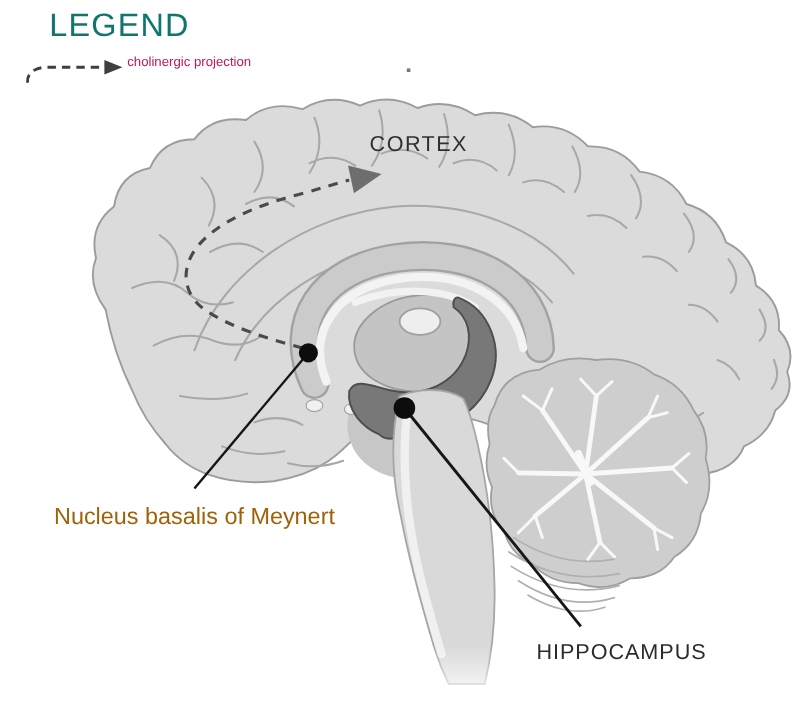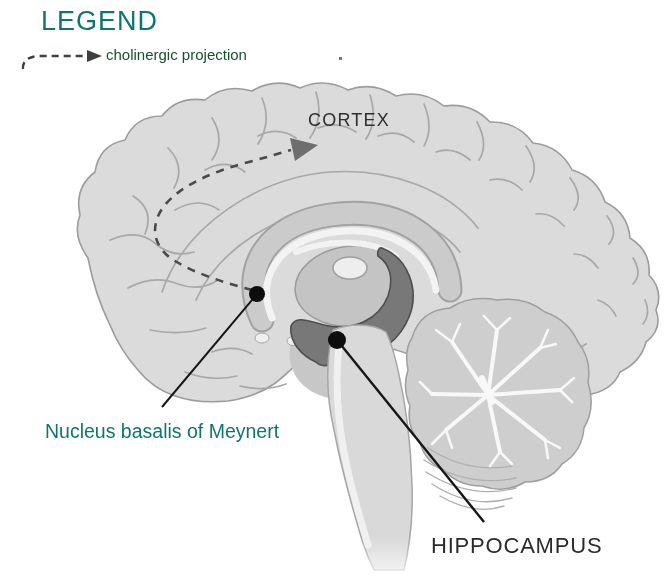--- a/index.html
+++ b/index.html
@@ -6,24 +6,24 @@
   body{
     width:672px;height:587px;
     background:#ffffff;
     font-family:"Liberation Sans",sans-serif;
     position:relative;overflow:hidden;
   }
   .stage{position:absolute;inset:0}
   svg{position:absolute;left:0;top:0;display:block}
   .label{position:absolute;color:#2d2d2d;white-space:nowrap}
   .legend-title{left:41px;top:6px;font-size:27px;letter-spacing:1px;color:#0f766e}
-  .legend-item-label{left:106px;top:46px;font-size:15px;color:#14532d}
+  .legend-item-label{left:106px;top:46px;font-size:11px;color:#be185d}
   .cortex-label{left:308px;top:110px;font-size:18px;letter-spacing:1.2px;color:#2f2f2f}
-  .nb-label{left:45px;top:420px;font-size:19.5px;line-height:23px;color:#0f766e}
-  .hippocampus-label{left:431px;top:533px;font-size:22px;letter-spacing:0.8px;color:#2b2b2b}
+  .nb-label{left:45px;top:420px;font-size:19.5px;line-height:23px;color:#a16207}
+  .hippocampus-label{left:447px;top:533px;font-size:18px;letter-spacing:0.8px;color:#2b2b2b}
 </style>
 </head>
 <body>
 
 <div class="stage">
 
   <svg width="672" height="587" viewBox="0 0 672 587">
     <defs>
       <linearGradient id="fadeWhite" x1="0" y1="0" x2="0" y2="1">
         <stop offset="0" stop-color="#ffffff" stop-opacity="0"></stop>

